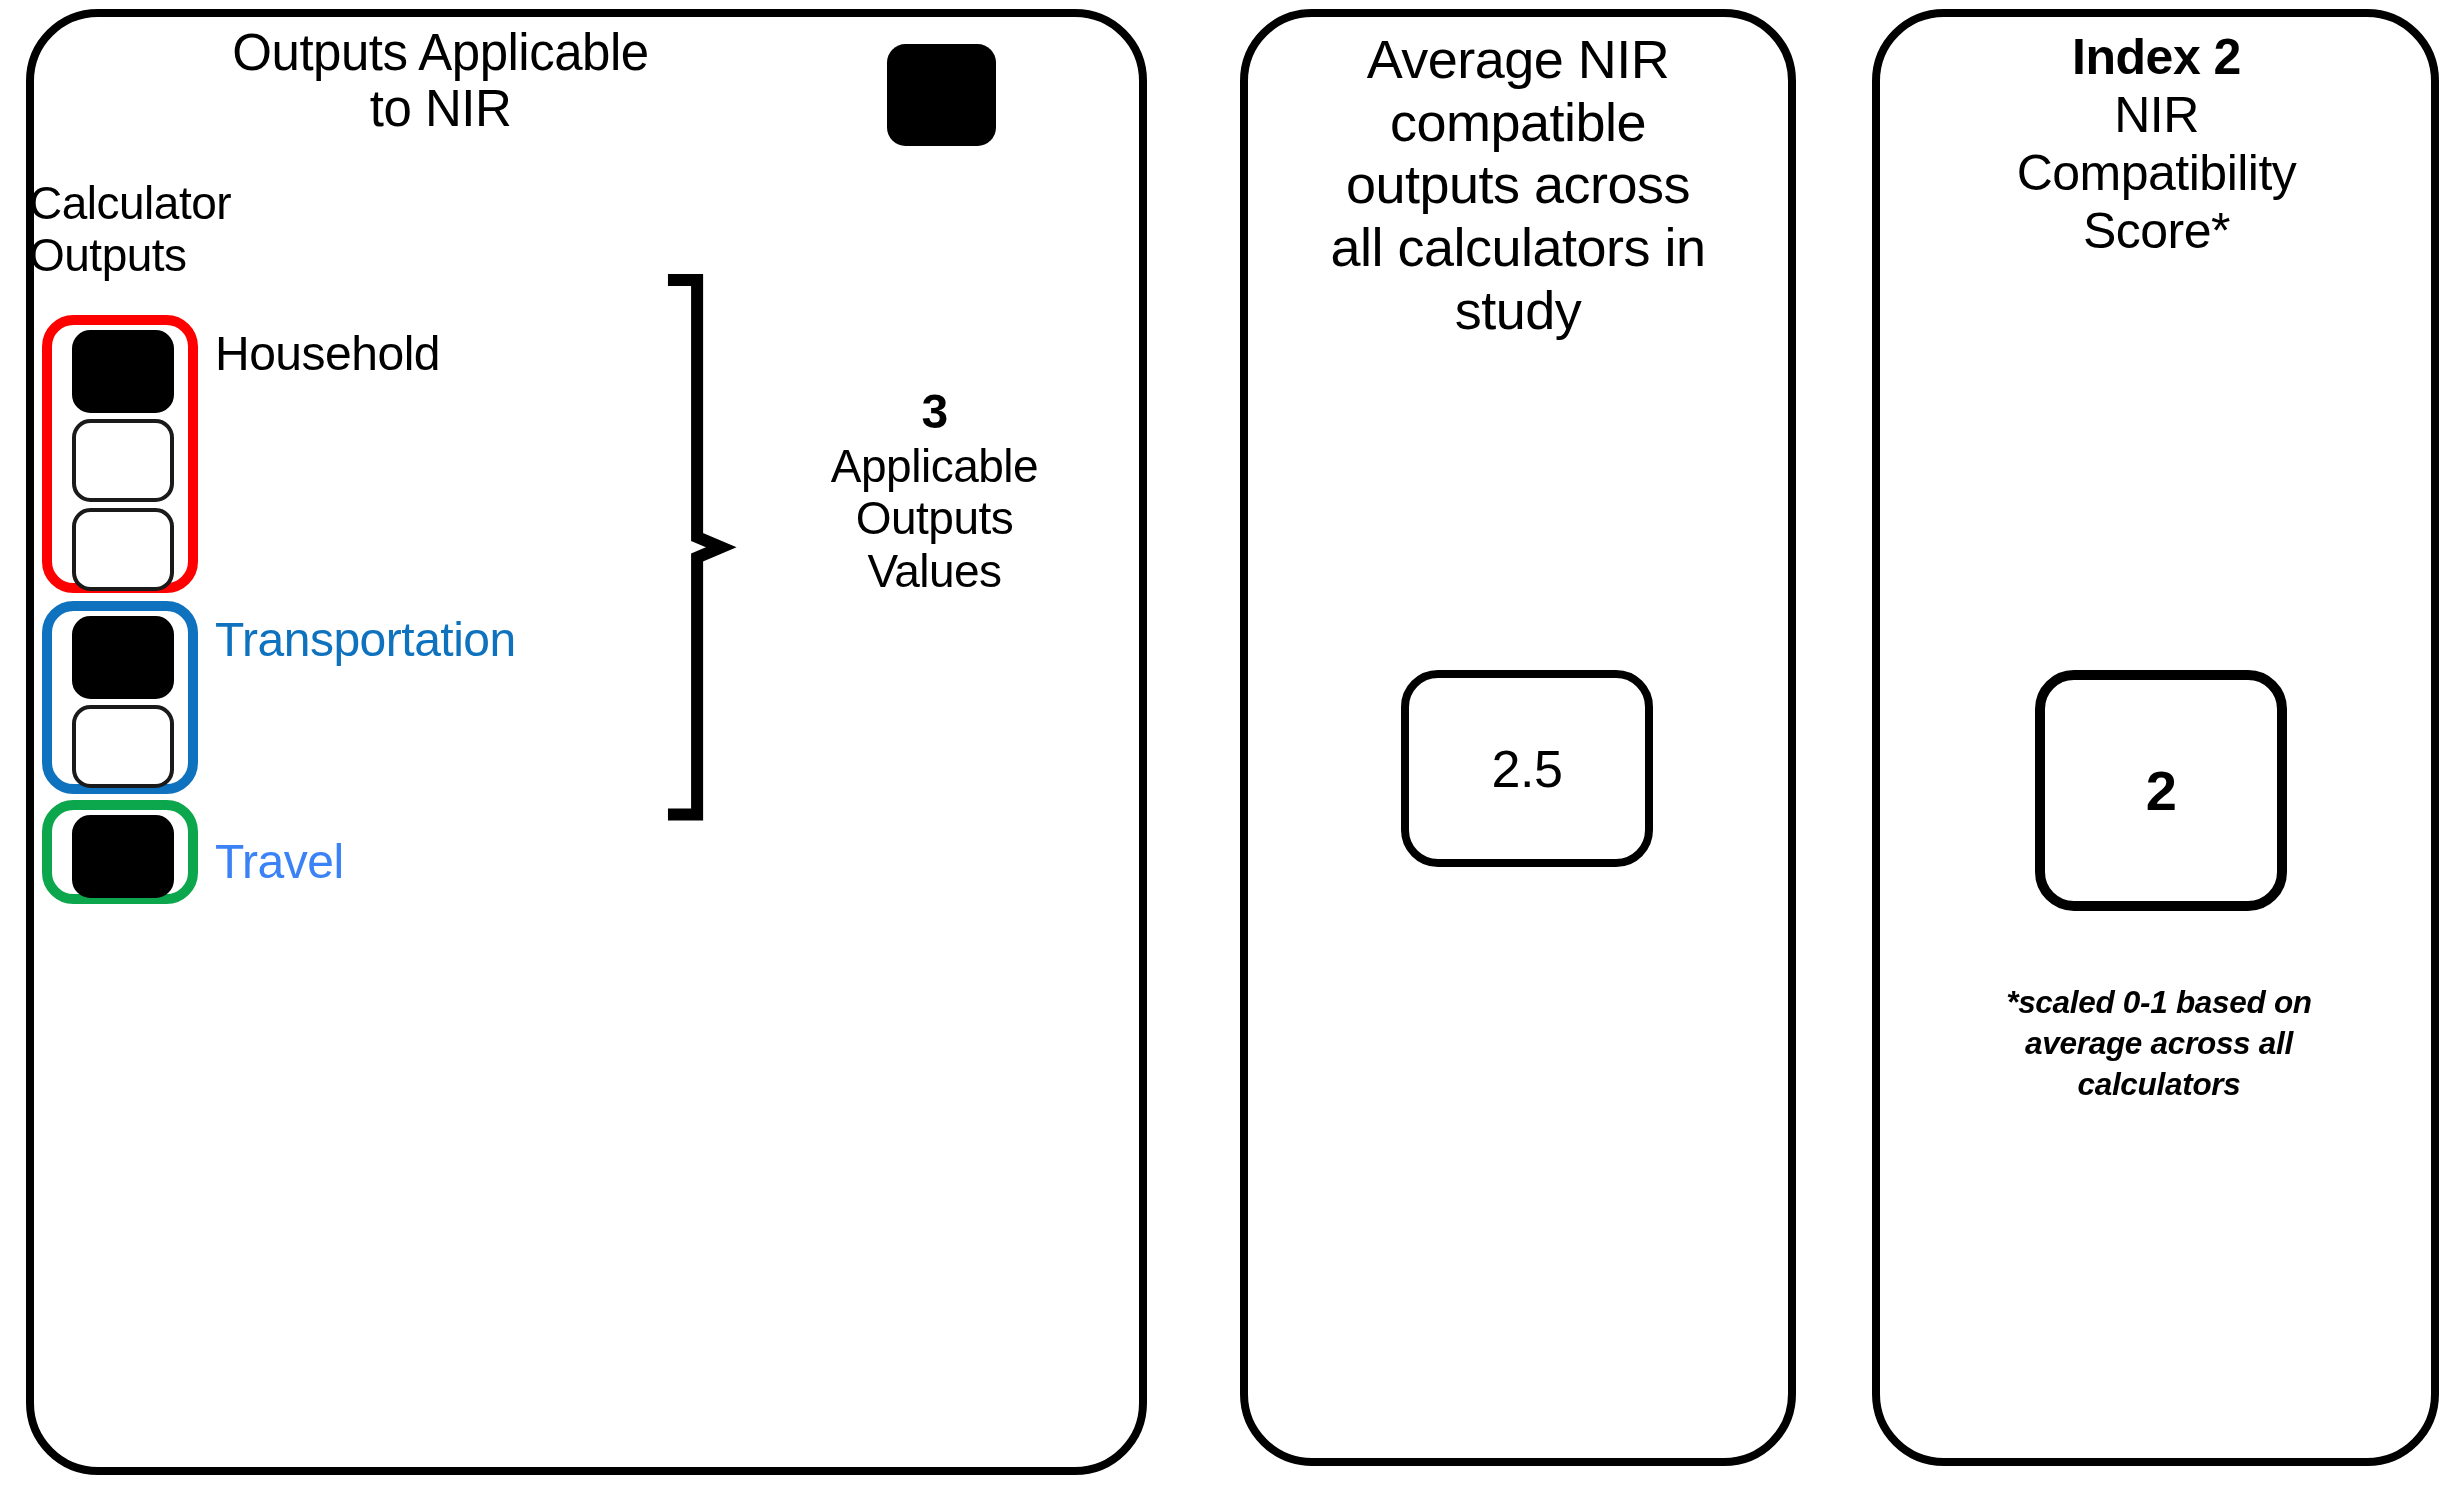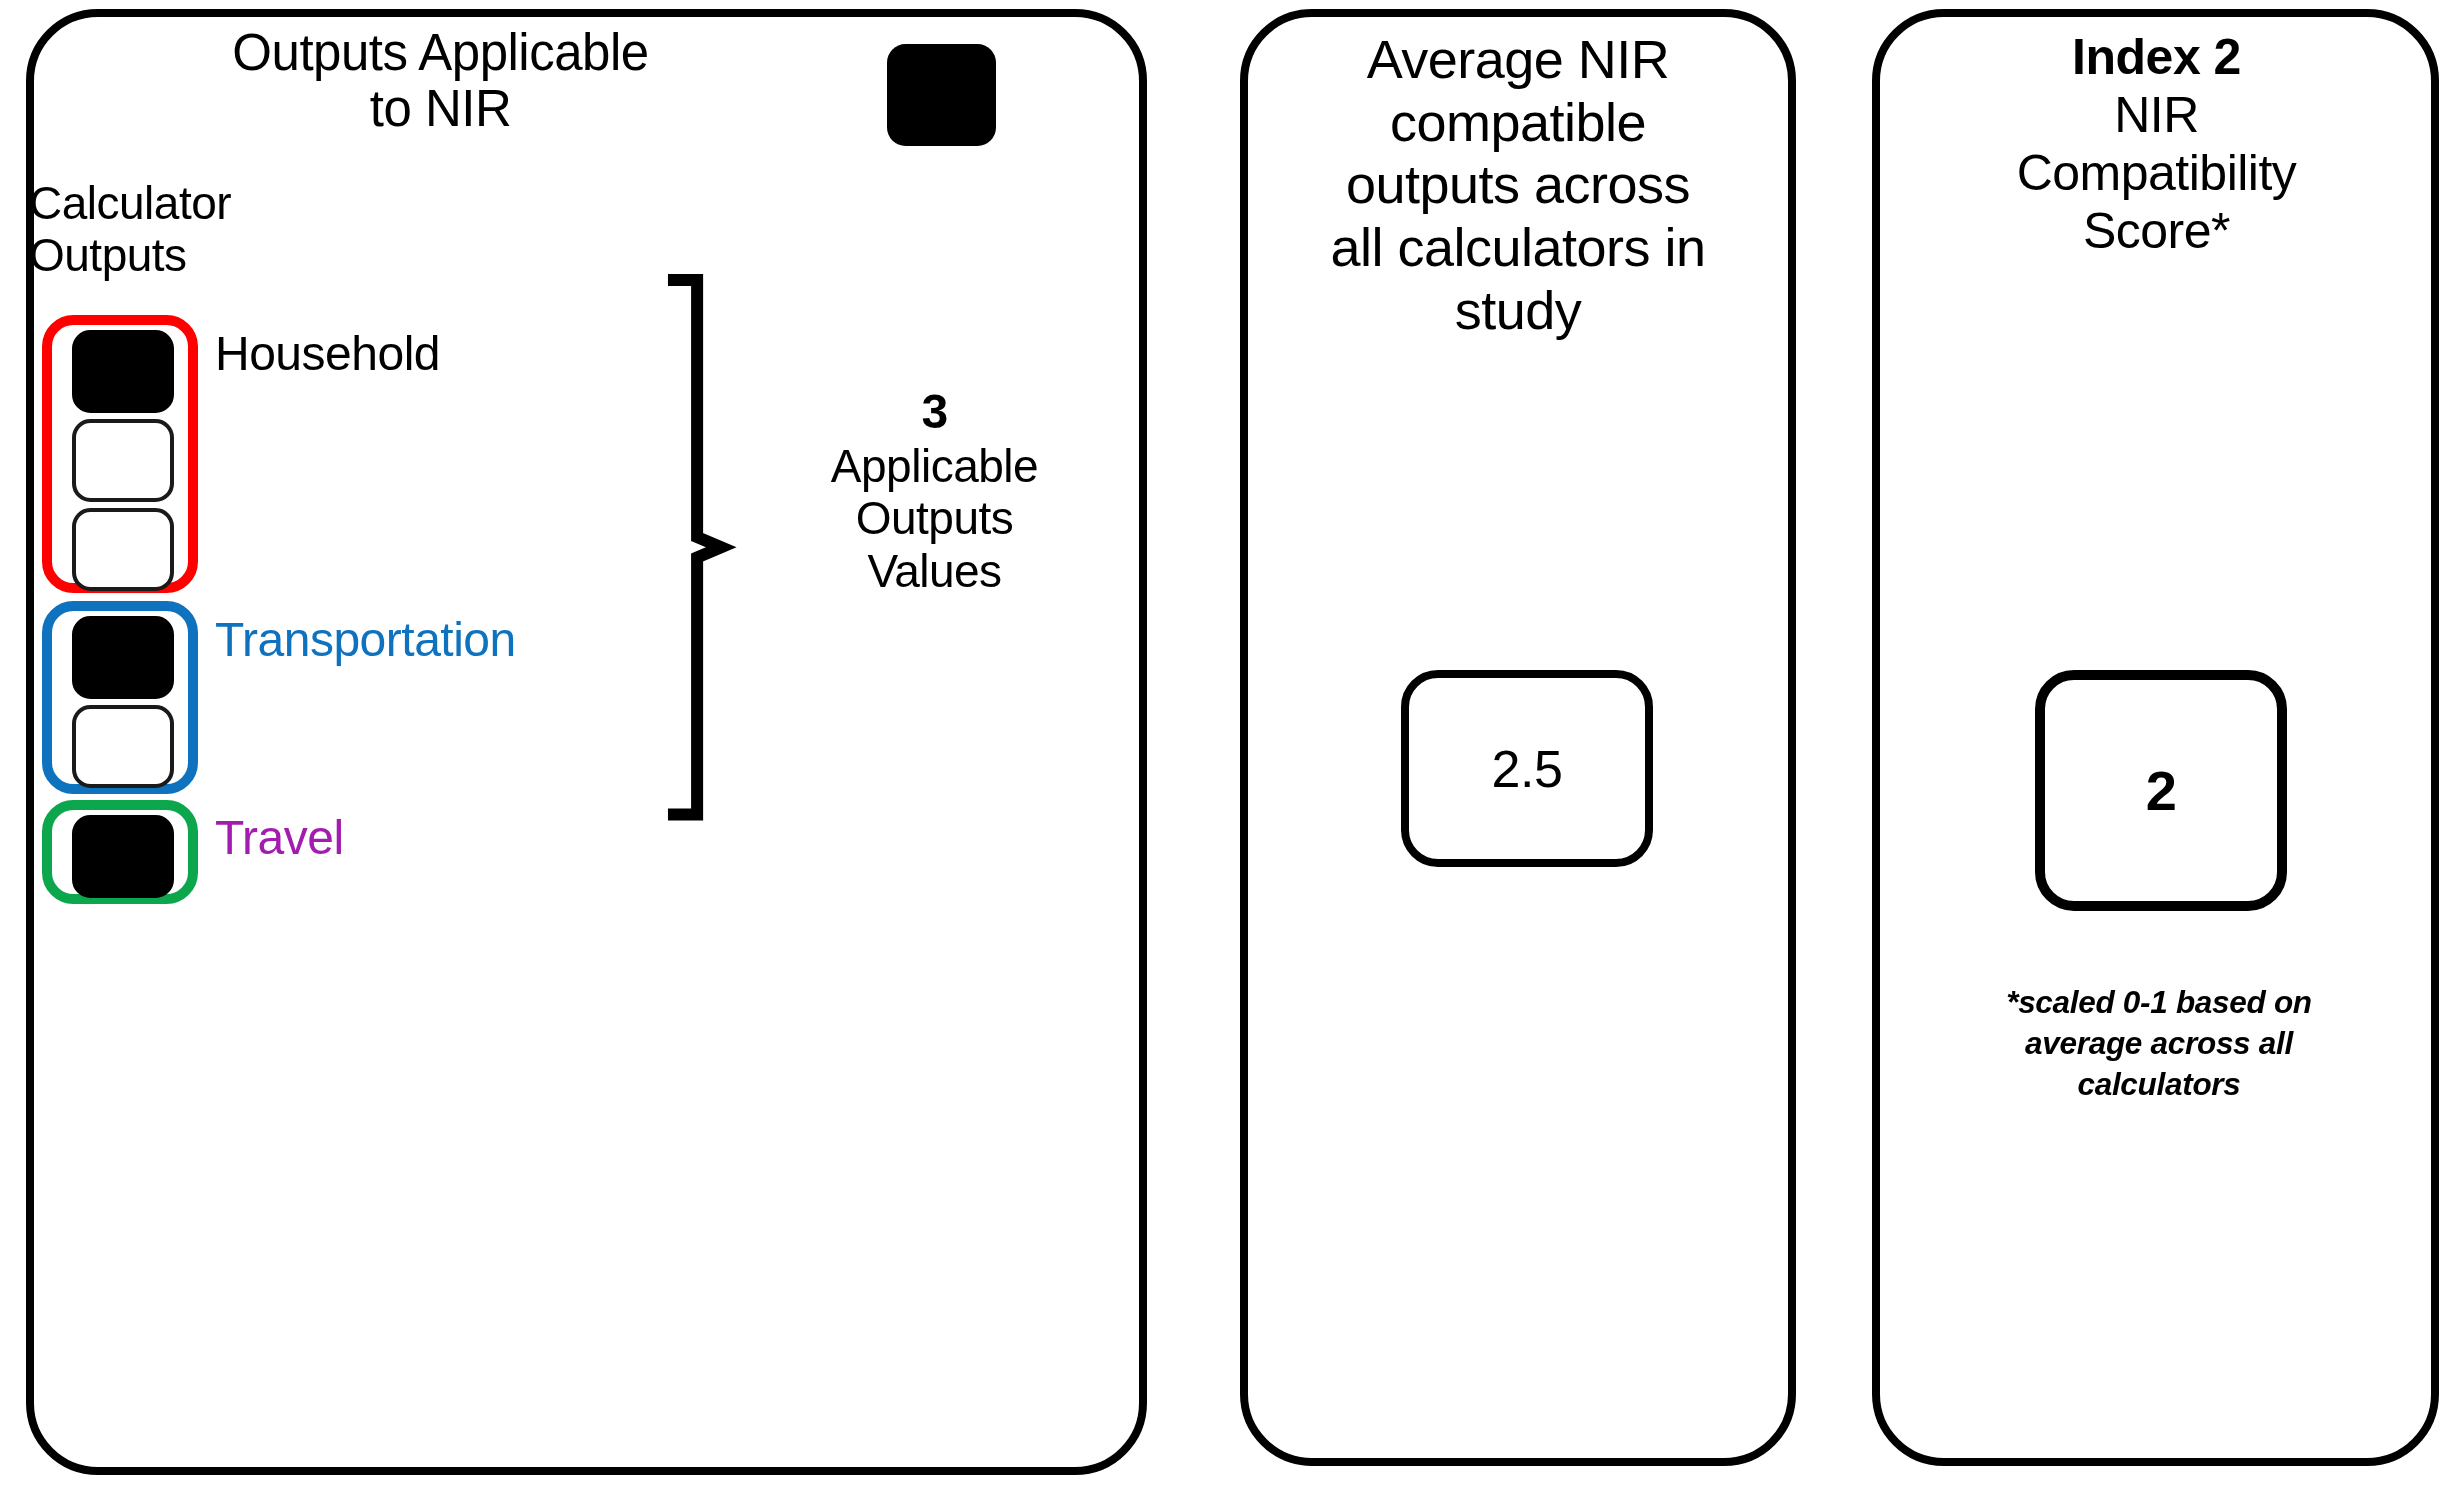--- a/index.html
+++ b/index.html
@@ -99,21 +99,21 @@
 
   .cat-label {
     position: absolute;
     left: 215px;
     font-size: 48px;
     letter-spacing: -0.5px;
     white-space: nowrap;
   }
   #label-household      { top: 326px; color: #000000; }
   #label-transportation { top: 612px; color: #0E72BE; }
-  #label-travel         { top: 810px; color: #a21caf; }
+  #label-travel         { top: 834px; color: #3b82f6; }
 
   
   #brace-wrap {
     position: absolute;
     left: 649px;
     top: 269px;
     width: 111px;
     height: 575px;
   }
   #brace-wrap svg { display: block; }

